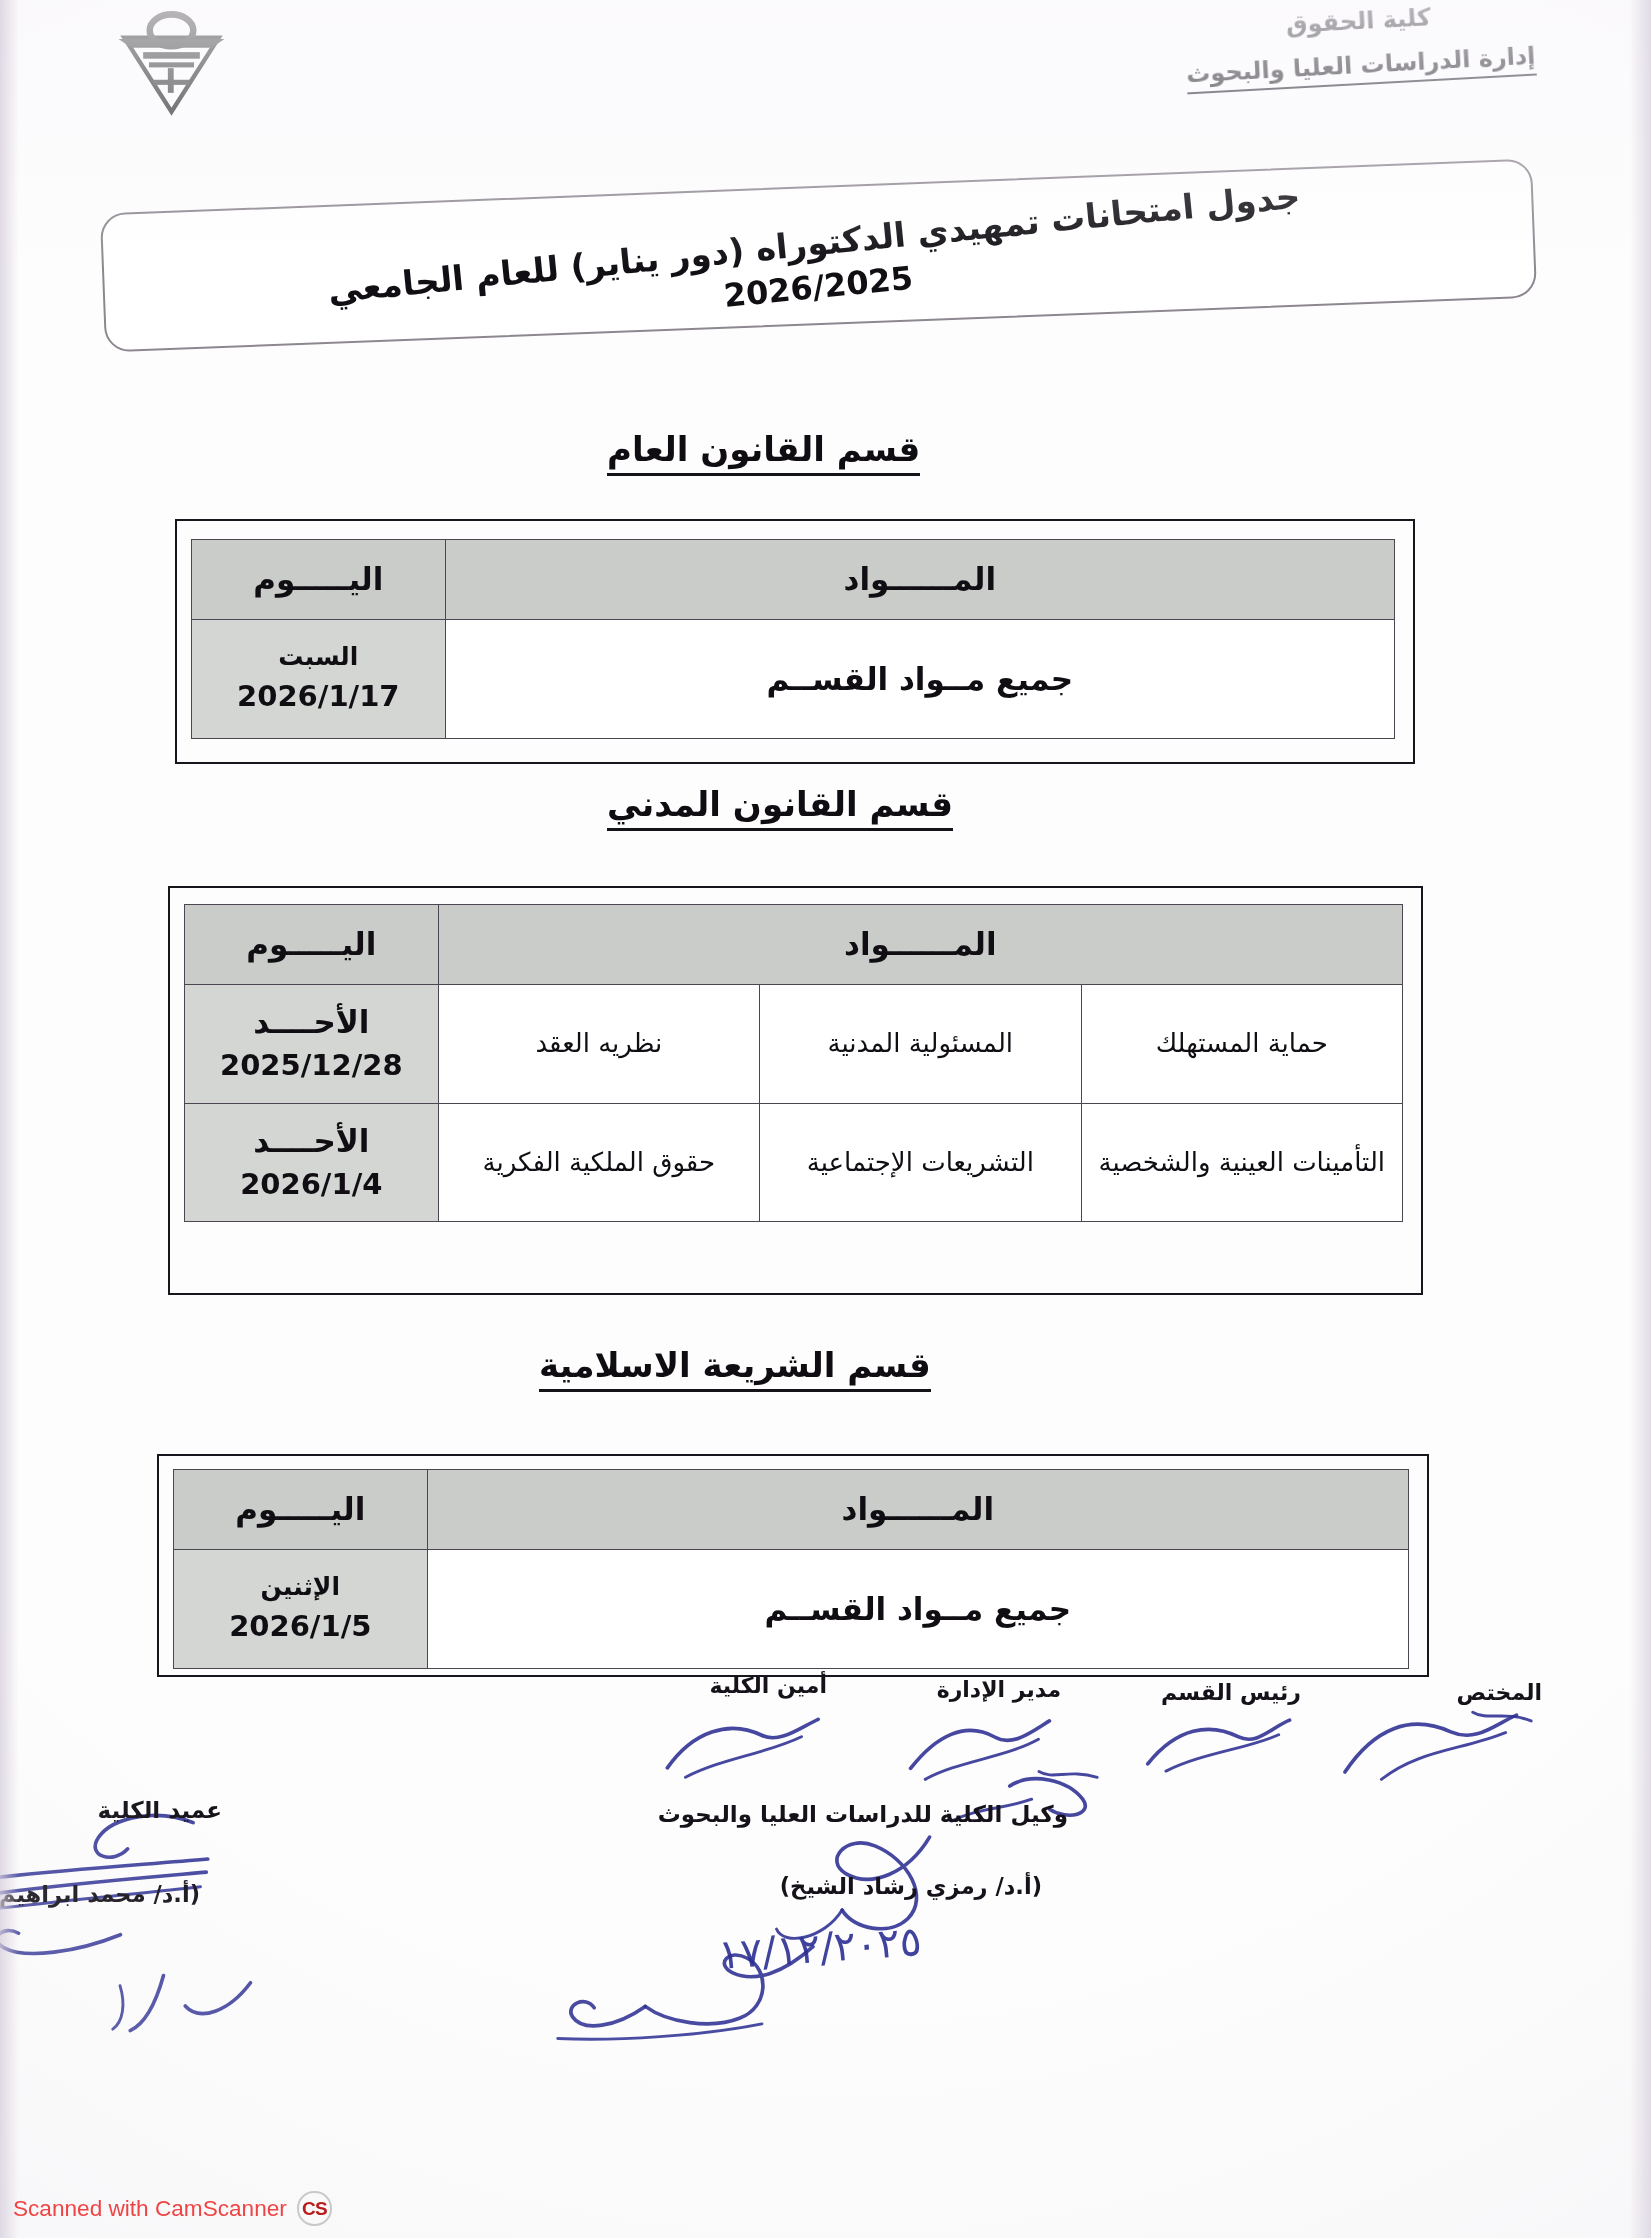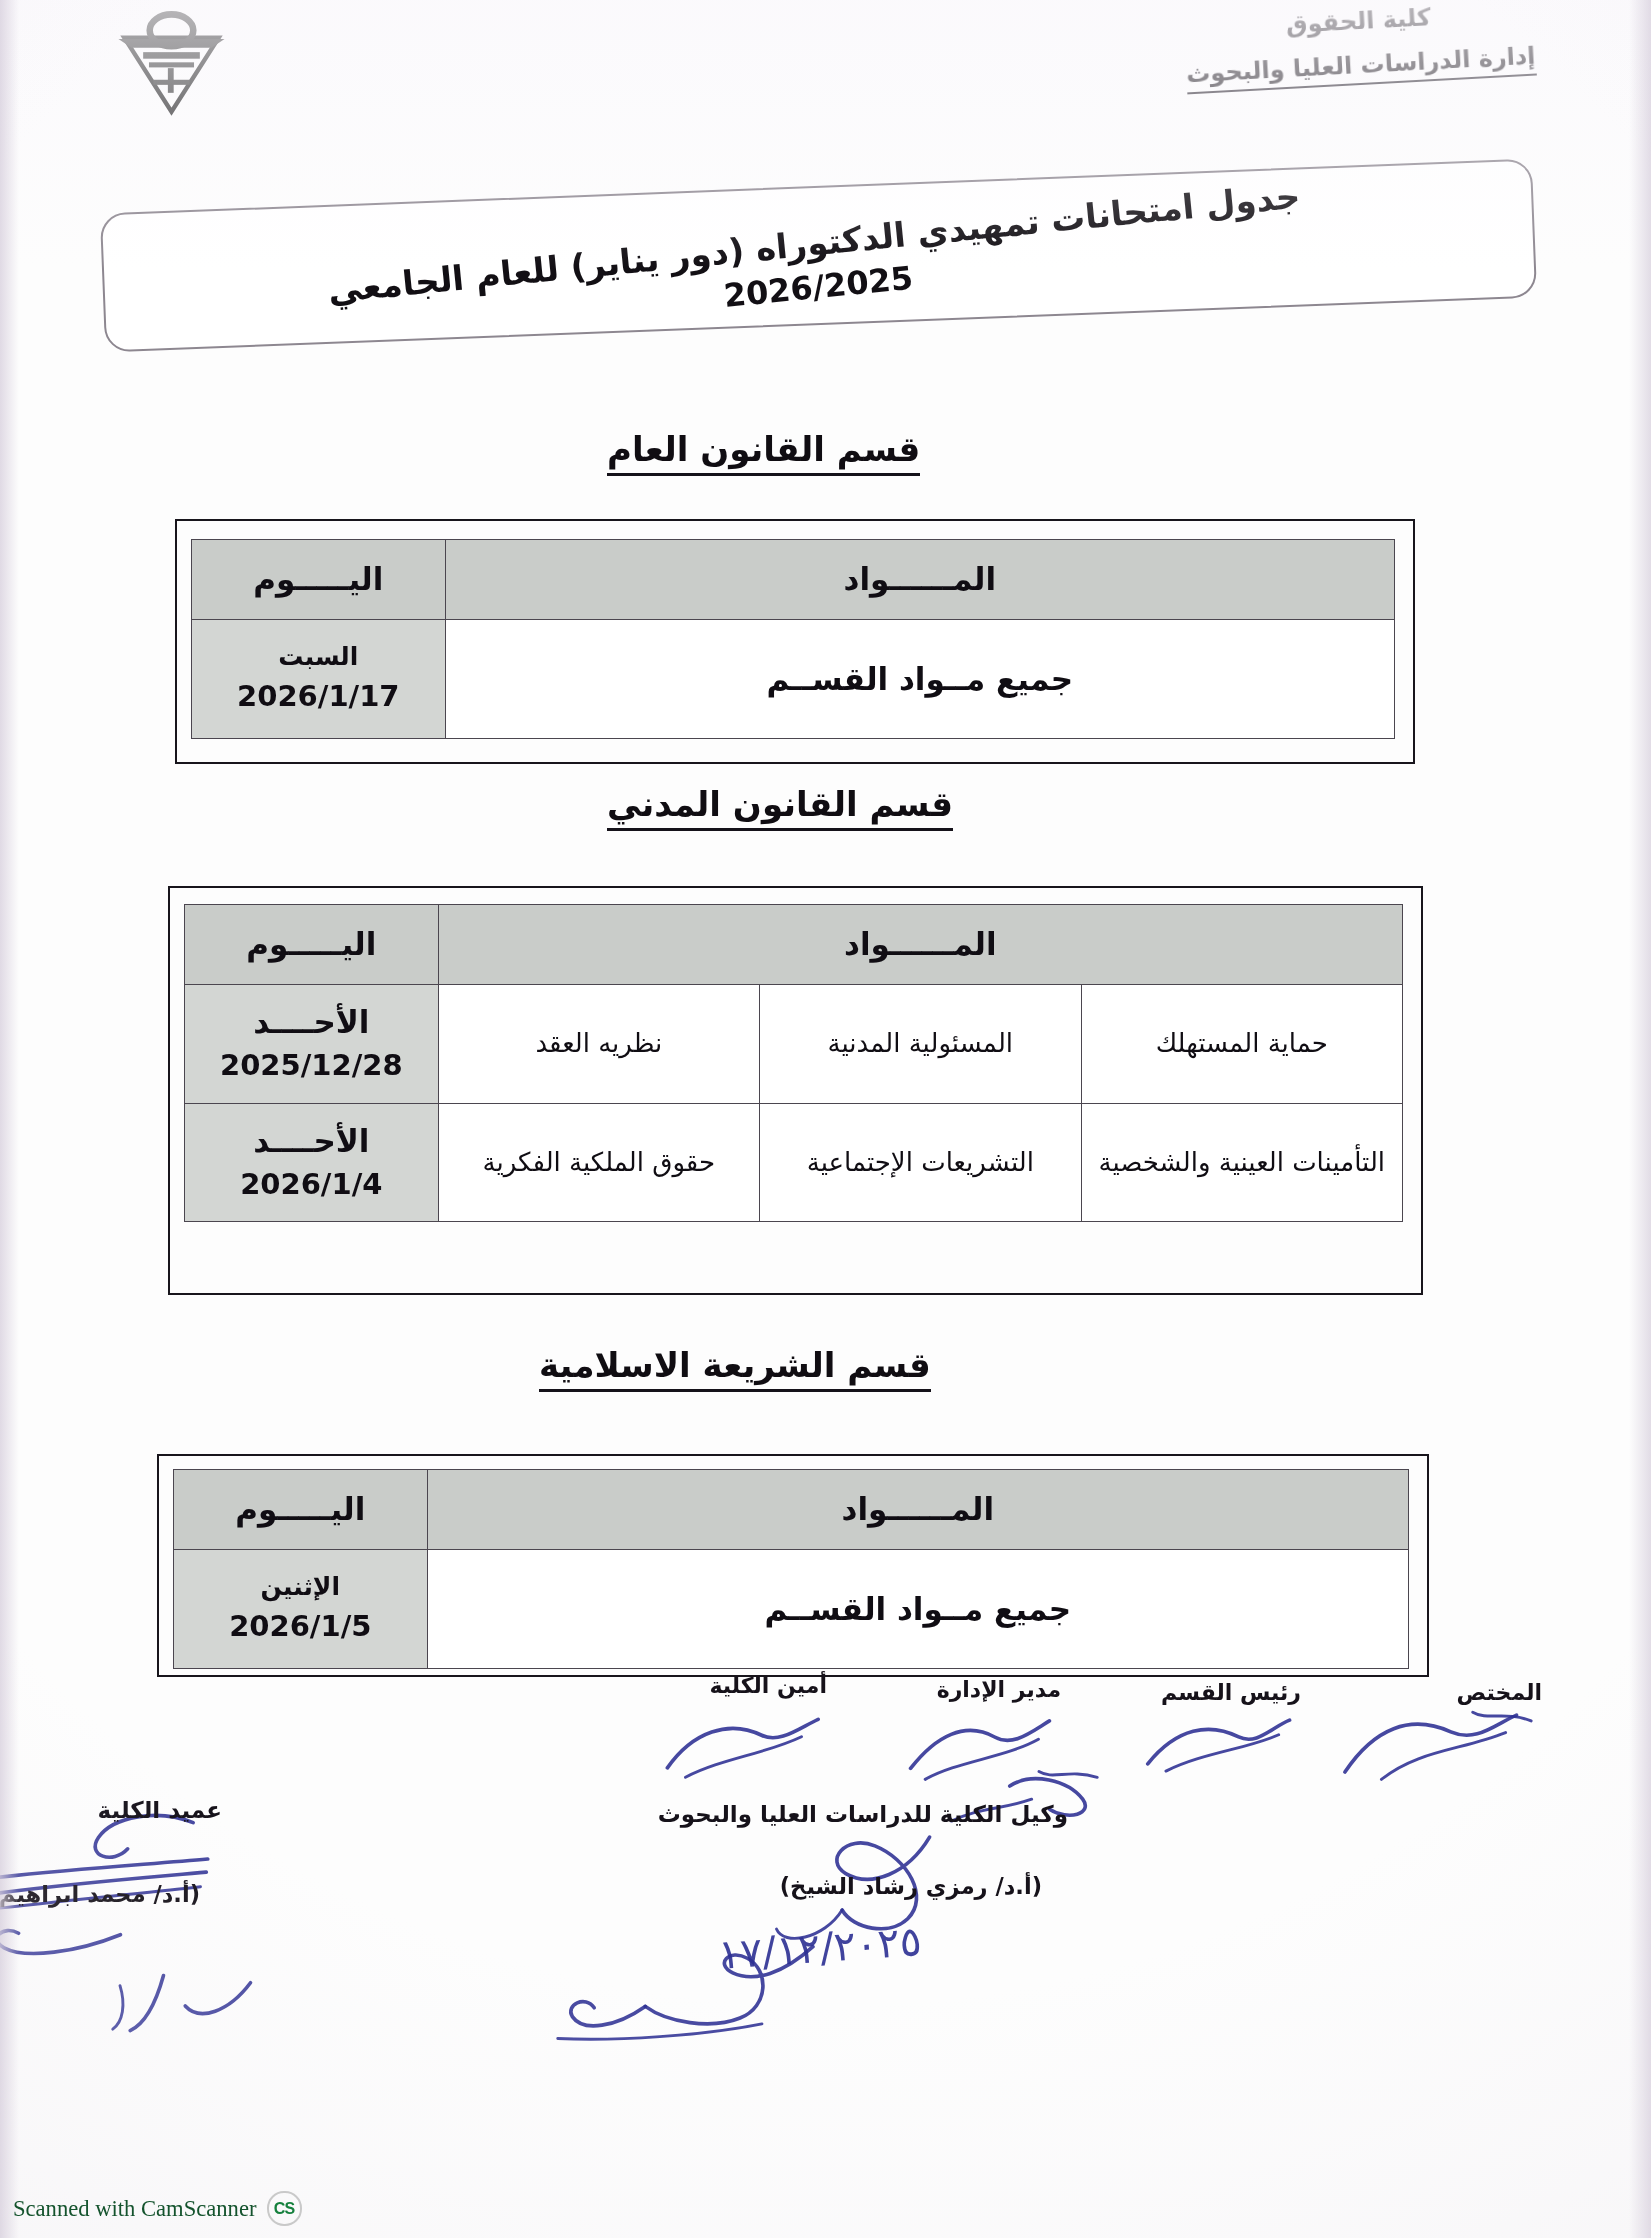--- a/index.html
+++ b/index.html
@@ -248,30 +248,30 @@
     z-index: 50;
   }
   .cs-badge {
     width: 31px;
     height: 31px;
     border: 2.2px solid #c9c9c9;
     border-radius: 17px;
     display: flex;
     align-items: center;
     justify-content: center;
-    font-size: 16px;
-    font-weight: bold;
-    color: #15803d;
+    font-size: 19px;
+    font-weight: bold;
+    color: #b91c1c;
     font-family: "Liberation Sans", sans-serif;
     letter-spacing: -0.7px;
   }
   .cs-text {
     font-size: 22.6px;
-    color: #14532d;
-    font-family: Liberation Serif, serif;
+    color: #ef4444;
+    font-family: Liberation Sans, sans-serif;
     direction: ltr;
   }
 </style>
 </head>
 <body>
 
 <div class="page">
 
   <svg class="logo" viewBox="0 0 190 150">
     <path d="M30 38 L160 38 L95 140 Z" fill="none" stroke="#1a1a1a" stroke-width="6"></path>

